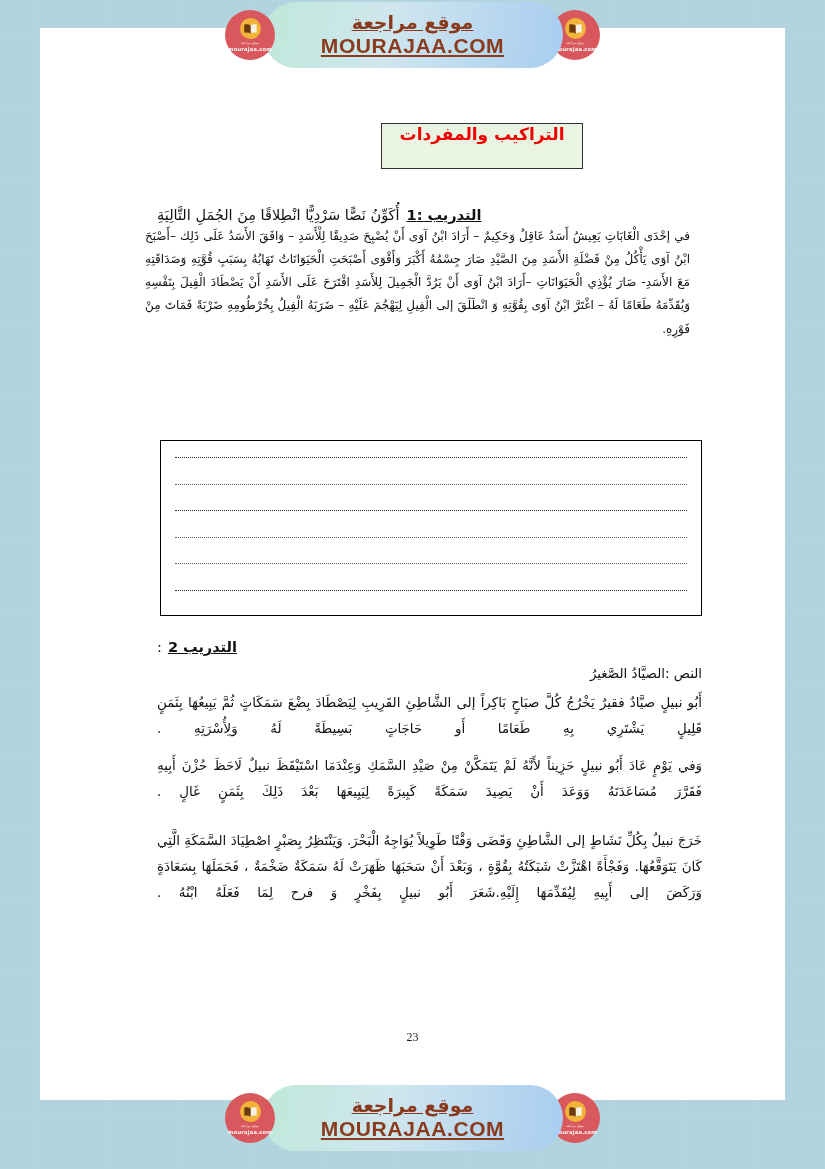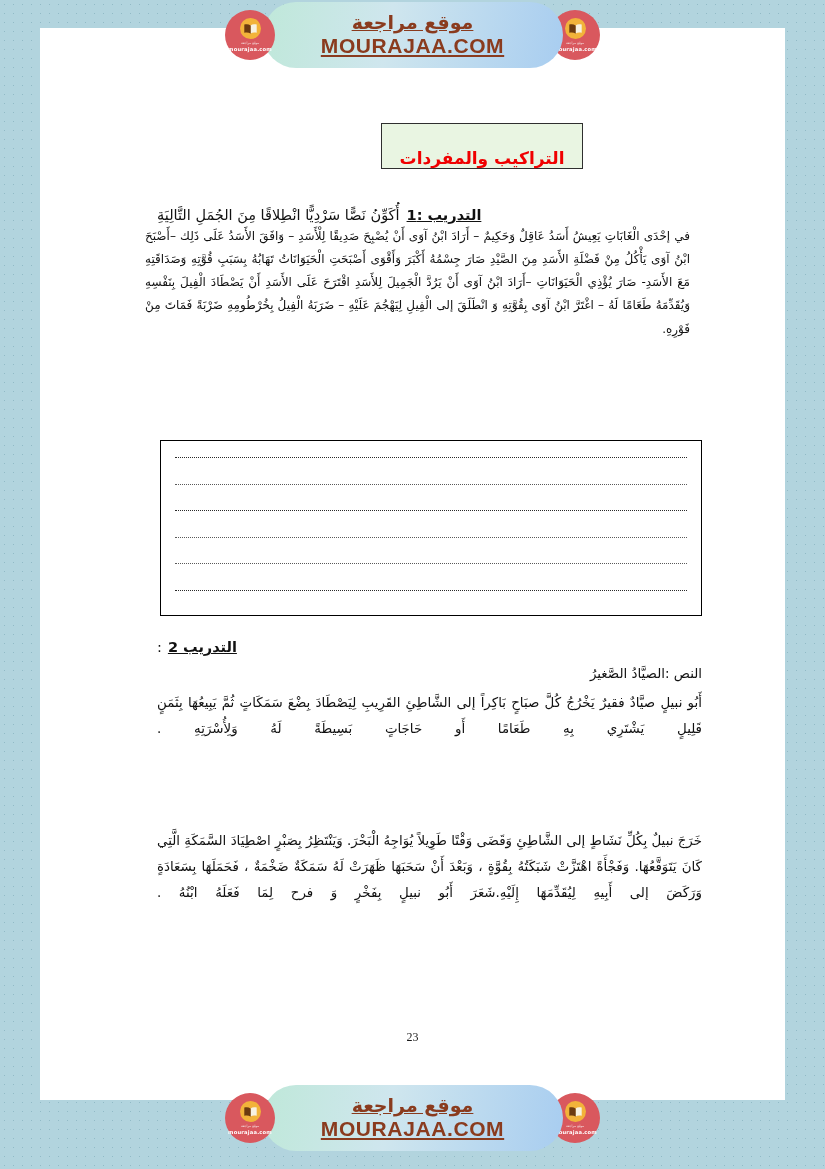--- a/index.html
+++ b/index.html
@@ -124,21 +124,21 @@
 
   .title-box {
     position: absolute;
     right: 202px;
     top: 95px;
     width: 200px;
     height: 44px;
     background: #e9f5e2;
     border: 1.6px solid #2f2f2f;
     display: flex;
-    align-items: flex-end;
+    align-items: flex-start;
     justify-content: center;
   }
   .title-text {
     font-family: "DejaVu Sans", "Liberation Sans", sans-serif;
     font-size: 17px;
     font-weight: bold;
     color: #f00000;
     letter-spacing: 0px;
   }
 
@@ -276,20 +276,21 @@
     </div>
 
     <div class="arabic-block ex2-head">
       <span class="label">التدريب 2</span>
       <span>:</span>
     </div>
 
     <div class="arabic-block ex2-subtitle">النص :الصيَّادُ الصَّغيرُ</div>
 
     <div class="arabic-block para para-1">أَبُو نبيلٍ صيَّادٌ فقيرٌ يَخْرُجُ كُلَّ صبَاحٍ بَاكِراً إلى الشَّاطِئِ القَرِيبِ لِيَصْطَادَ بِضْعَ سَمَكَاتٍ ثُمَّ يَبِيعُهَا بِثَمَنٍ قَلِيلٍ يَشْتَرِي بِهِ طَعَامًا أَو حَاجَاتٍ بَسِيطَةً لَهُ وَلِأُسْرَتِهِ .</div>
+    <div class="arabic-block para para-2">وَفي يَوْمٍ عَادَ أَبُو نبيلٍ حَزِيناً لأَنَّهُ لَمْ يَتَمَكَّنْ مِنْ صَيْدِ السَّمَكِ وَعِنْدَمَا اسْتَيْقَظَ نبيلٌ لَاحَظَ حُزْنَ أَبِيهِ فَقَرَّرَ مُسَاعَدَتَهُ وَوَعَدَ أَنْ يَصِيدَ سَمَكَةً كَبِيرَةً لِيَبِيعَهَا بَعْدَ ذَلِكَ بِثَمَنٍ غَالٍ .</div>
     <div class="arabic-block para para-3">خَرَجَ نبيلٌ بِكُلِّ نَشَاطٍ إلى الشَّاطِئِ وَقَضَى وَقْتًا طَوِيلاً يُوَاجِهُ الْبَحْرَ. وَيَنْتَظِرُ بِصَبْرٍ اصْطِيَادَ السَّمَكَةِ الَّتِي كَانَ يَتَوَقَّعُهَا. وَفَجْأَةً اهْتَزَّتْ شَبَكَتُهُ بِقُوَّةٍ ، وَبَعْدَ أَنْ سَحَبَهَا ظَهَرَتْ لَهُ سَمَكَةٌ ضَخْمَةٌ ، فَحَمَلَهَا بِسَعَادَةٍ وَرَكَضَ إلى أَبِيهِ لِيُقَدِّمَهَا إِلَيْهِ.شَعَرَ أَبُو نبيلٍ بِفَخْرٍ وَ فرح لِمَا فَعَلَهُ ابْنُهُ .</div>
 
     <div class="page-number">23</div>
 
   </div>
 </div>
 
 <div class="banner banner-top">
   <div class="banner-logo logo-right">
     <span class="logo-badge">

